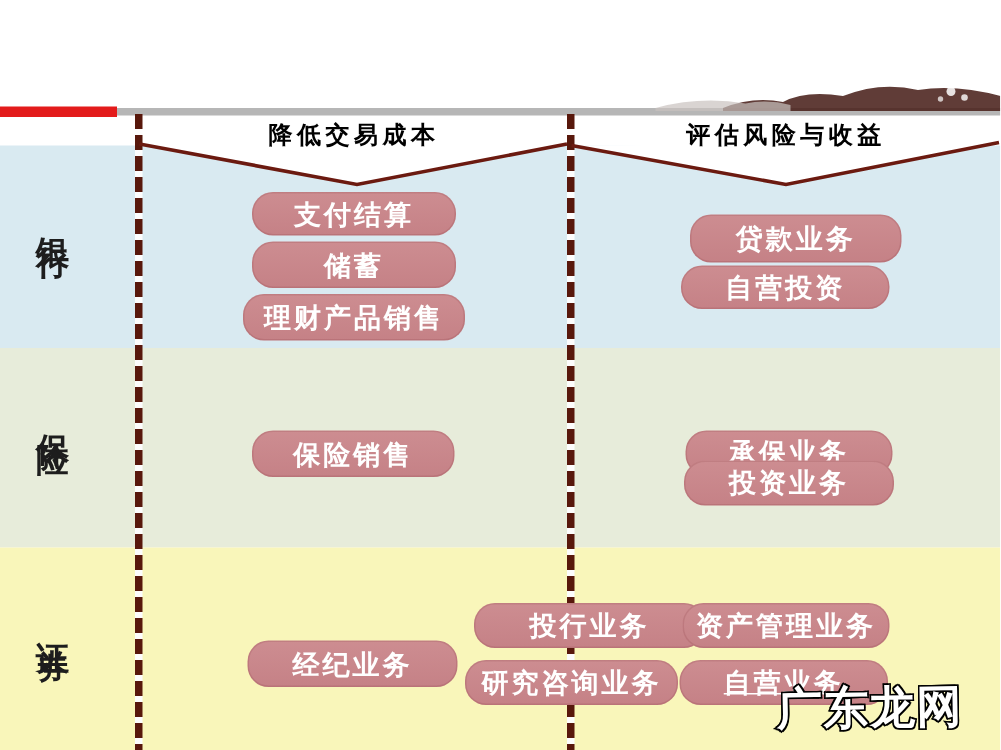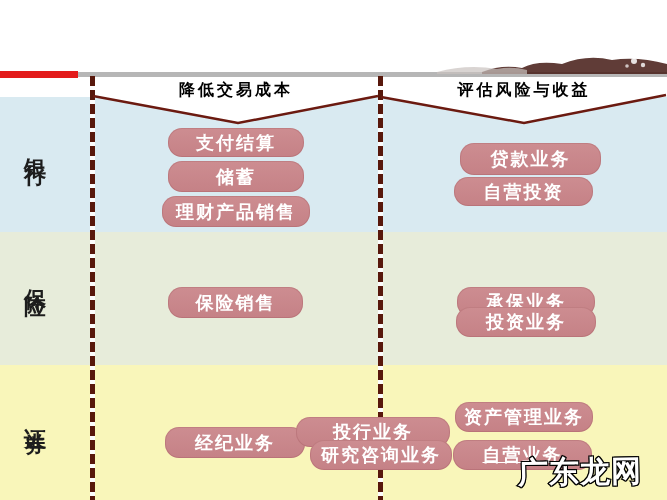--- a/index.html
+++ b/index.html
@@ -107,20 +107,20 @@
   <div class="pill" style="left:168px;top:161px;width:136px;height:31px;">储蓄</div>
   <div class="pill" style="left:162px;top:196px;width:148px;height:31px;">理财产品销售</div>
   <div class="pill" style="left:460px;top:143px;width:141px;height:32px;">贷款业务</div>
   <div class="pill" style="left:454px;top:177px;width:139px;height:29px;">自营投资</div>
 
   <div class="pill" style="left:168px;top:287px;width:135px;height:31px;">保险销售</div>
   <div class="pill" style="left:457px;top:271px;width:138px;height:30px;margin-top:16px;">承保业务</div>
   <div class="pill" style="left:456px;top:307px;width:140px;height:30px;">投资业务</div>
 
   <div class="pill" style="left:165px;top:427px;width:140px;height:31px;">经纪业务</div>
-  <div class="pill" style="left:296px;top:402px;width:154px;height:30px;margin-top:15px;">投行业务</div>
+  <div class="pill" style="left:316px;top:402px;width:154px;height:30px;">投行业务</div>
   <div class="pill" style="left:310px;top:440px;width:142px;height:30px;">研究咨询业务</div>
   <div class="pill" style="left:455px;top:402px;width:138px;height:30px;">资产管理业务</div>
   <div class="pill" style="left:453px;top:440px;width:139px;height:30px;text-decoration:underline;">自营业务</div>
 
   <div class="watermark">广东龙网</div>
 
 </div>
 
 </body></html>

